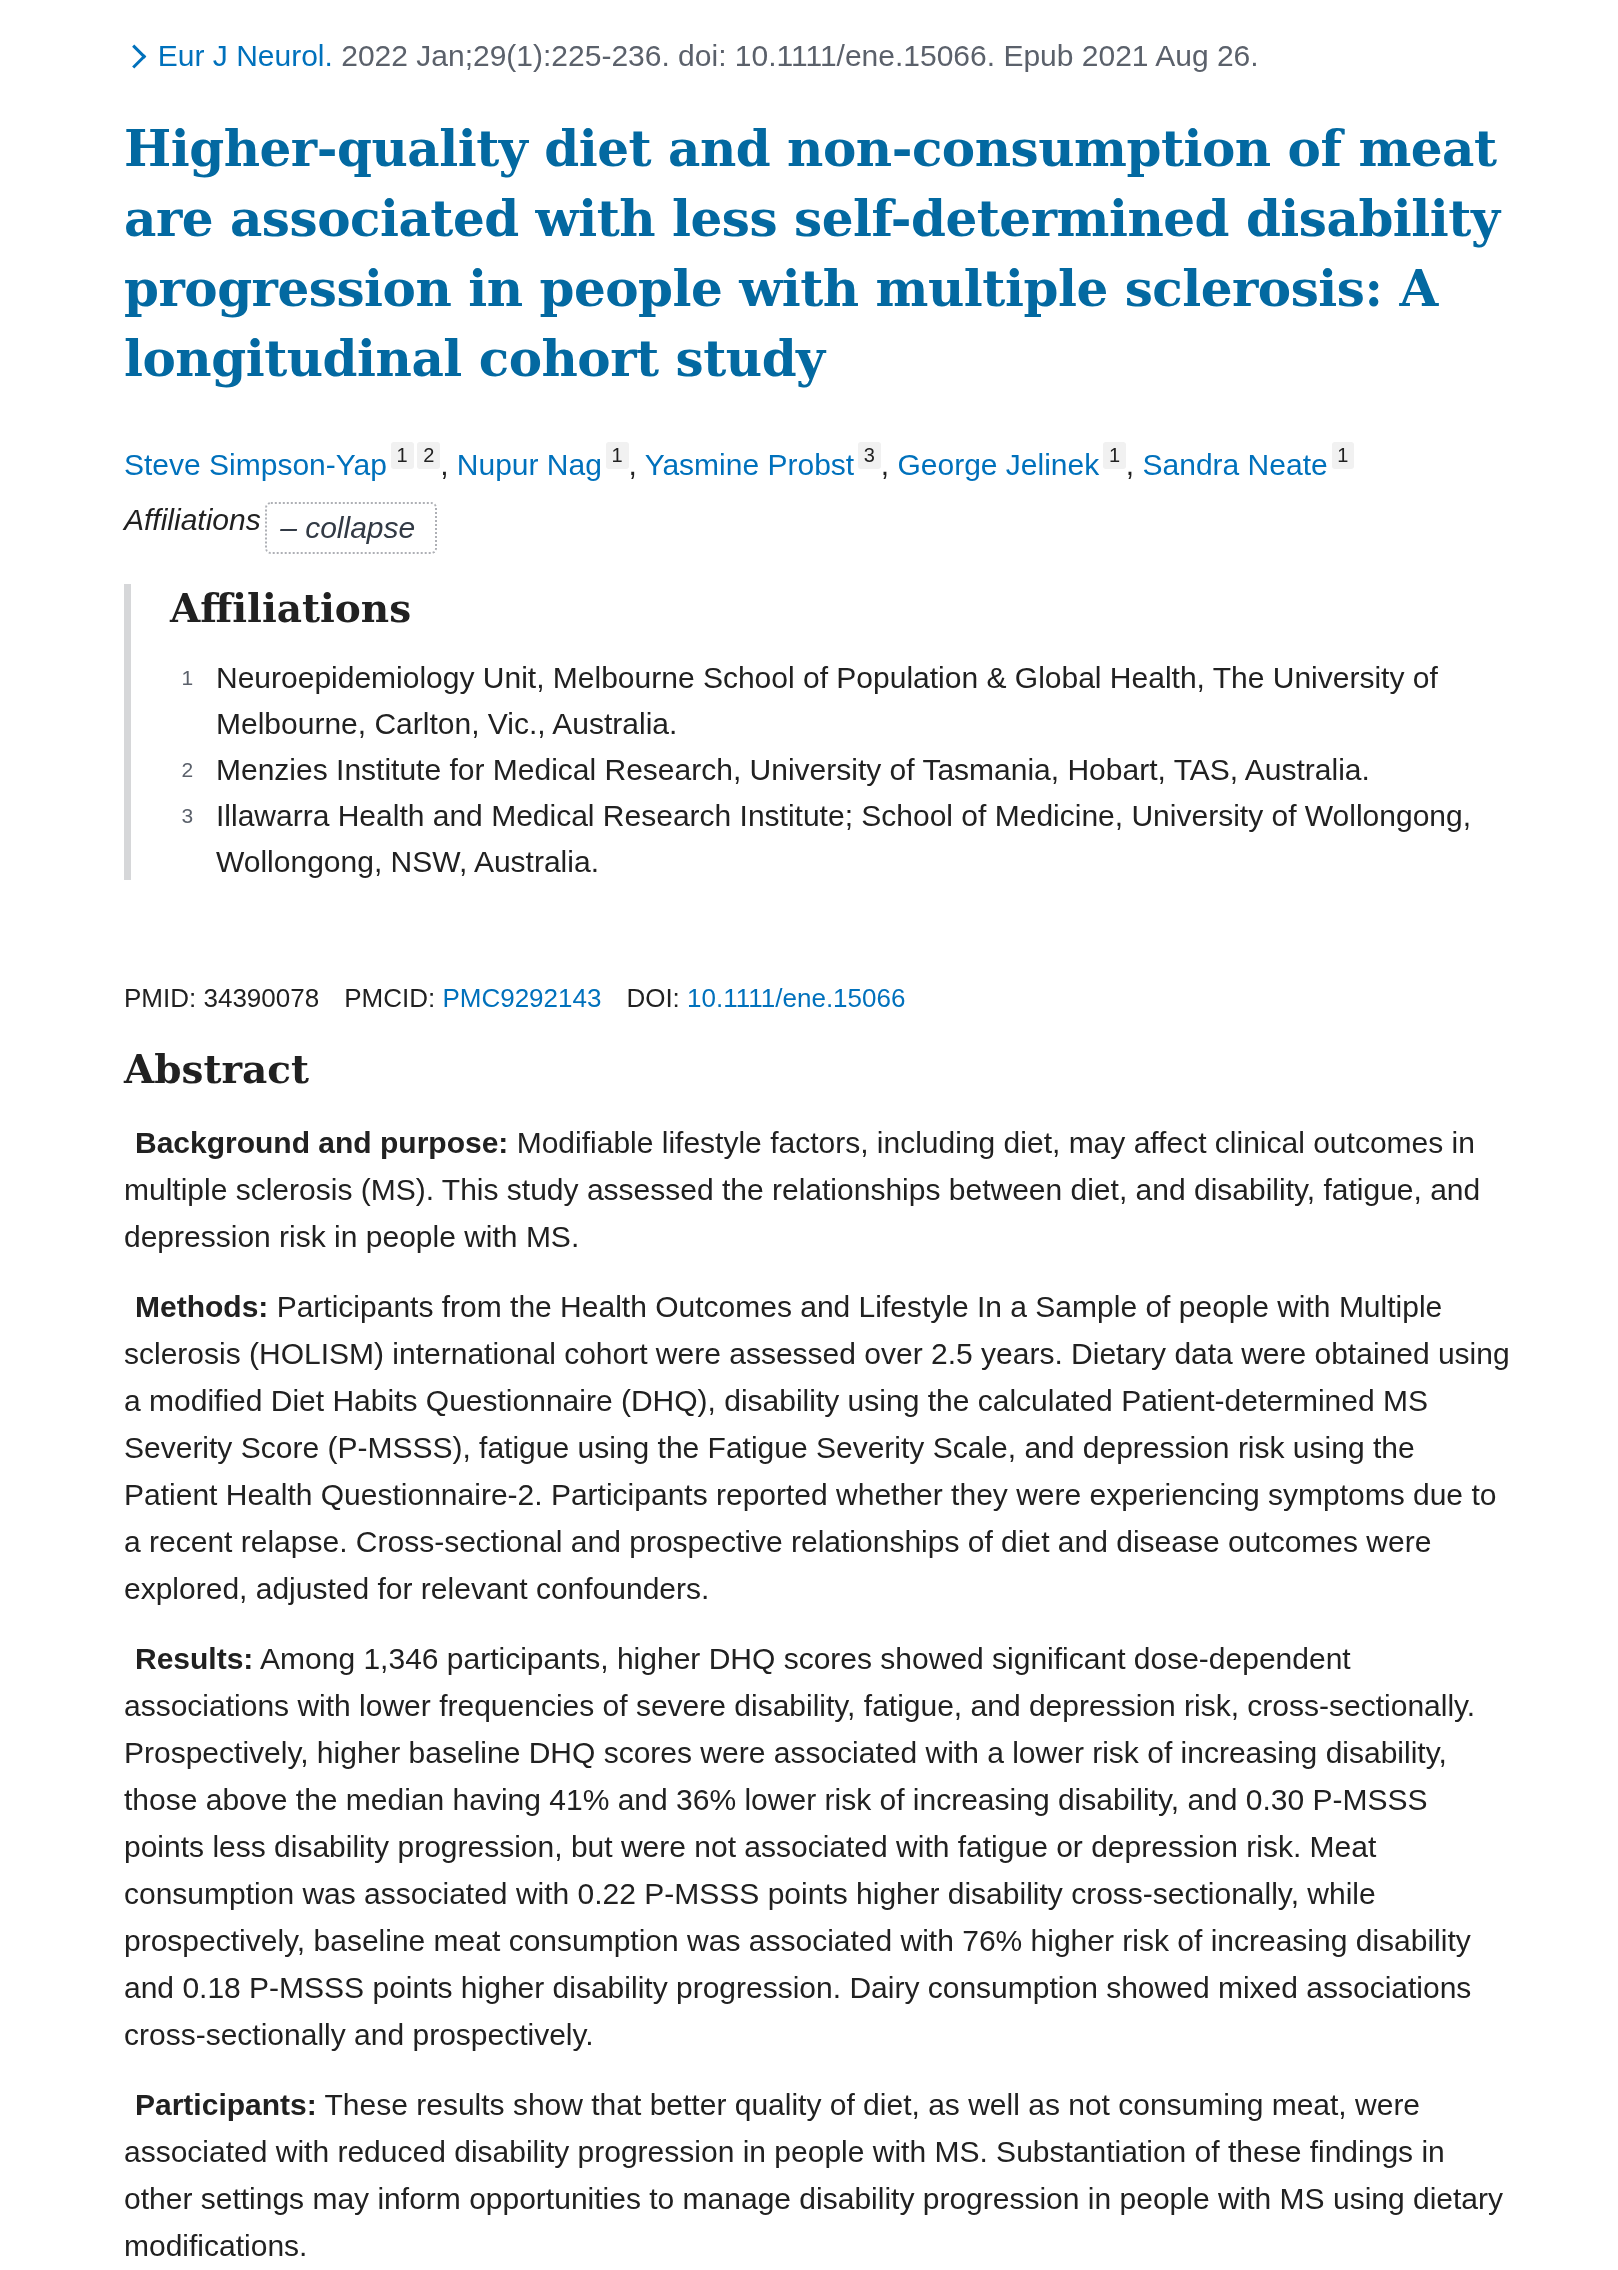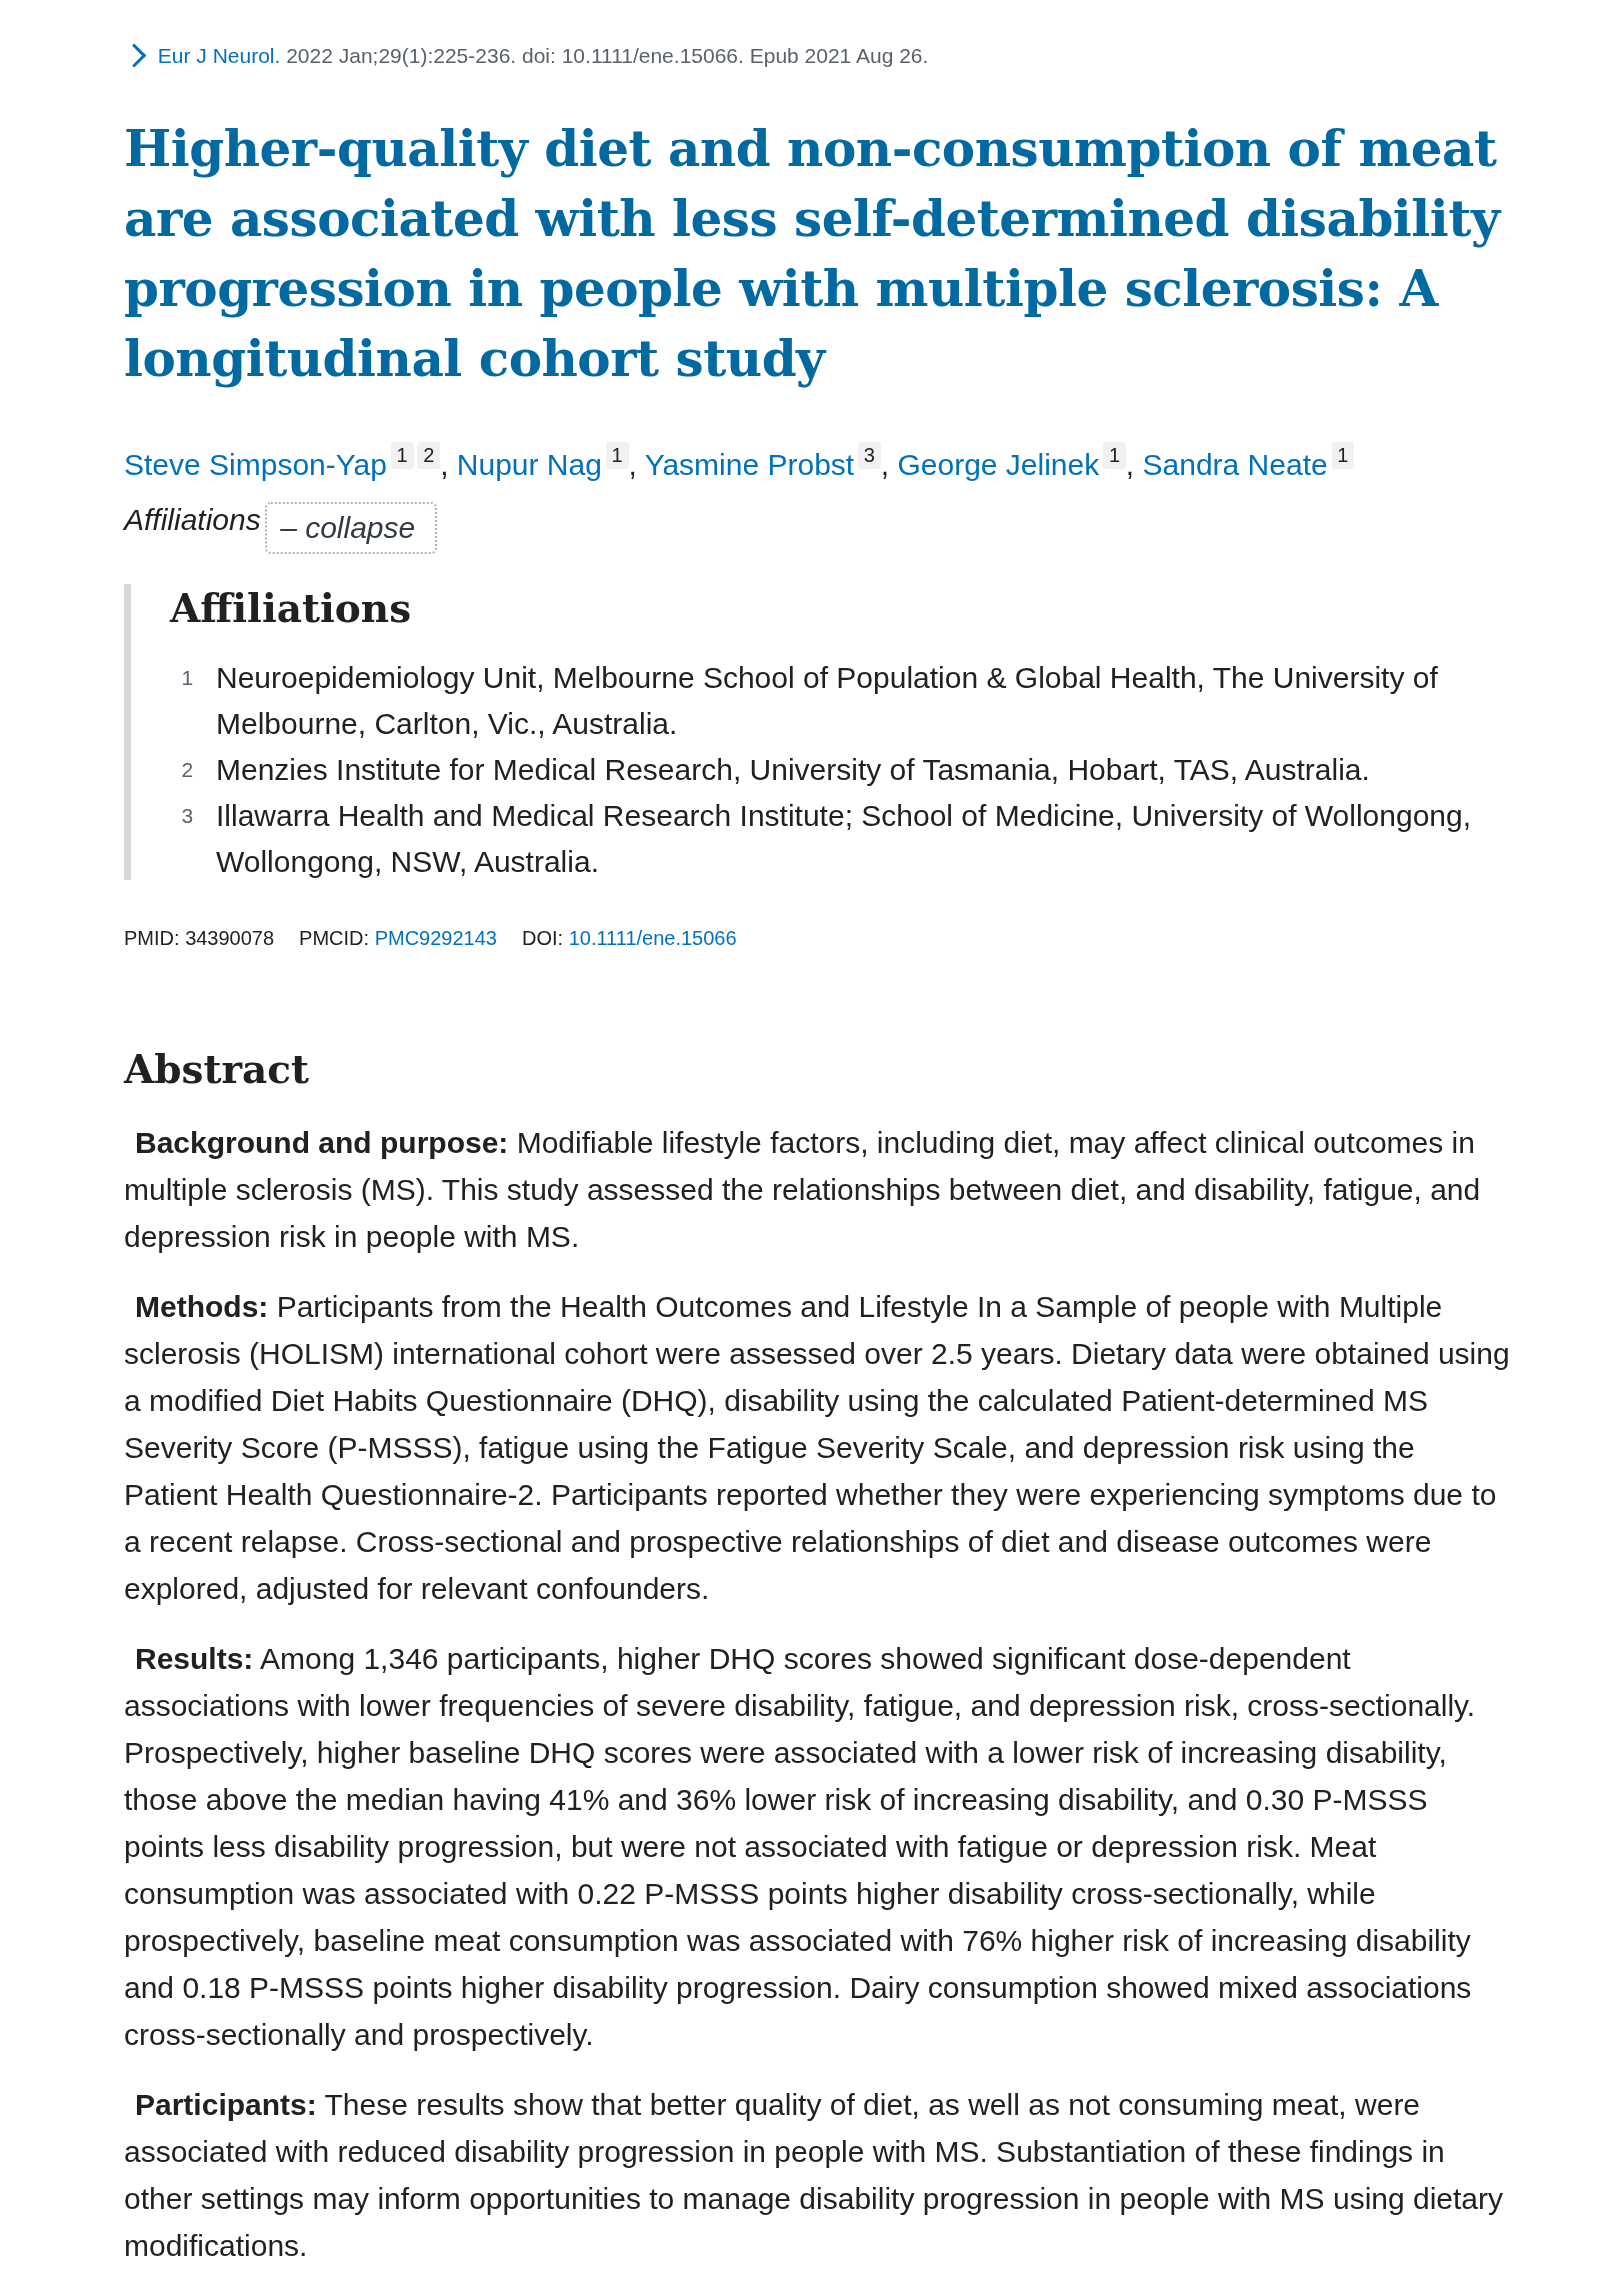--- a/index.html
+++ b/index.html
@@ -5,21 +5,21 @@
   html, body { margin: 0; padding: 0; background: #ffffff; }
   body {
     width: 1618px; height: 2271px; overflow: hidden;
     font-family: "Liberation Sans", "DejaVu Sans", sans-serif;
     color: #212121;
   }
   .page { position: relative; padding: 0 124px 0 124px; }
   a, .link { color: #0071bc; text-decoration: none; }
   .citation {
     position: absolute; left: 124px; top: 35px;
-    font-size: 21px; line-height: 42px; color: #5b616b; white-space: nowrap;
+    font-size: 30px; line-height: 42px; color: #5b616b; white-space: nowrap;
   }
   .citation .chev {
     display: inline-block; width: 13.5px; height: 13.5px;
     border-right: 3.4px solid #0071bc; border-top: 3.4px solid #0071bc;
     transform: rotate(45deg); margin: 0 15.4px 3.9px 1.9px; vertical-align: middle;
   }
   .title {
     position: absolute; left: 124px; top: 114px; width: 1390px;
     margin: 0;
     font-family: "DejaVu Serif", "Liberation Serif", serif;
@@ -52,22 +52,22 @@
   .aff-block h3 {
     position: absolute; left: 39px; top: 0px; margin: 0;
     font-family: "DejaVu Serif", "Liberation Serif", serif;
     font-weight: bold; font-size: 39px; line-height: 48px; color: #212121;
   }
   .aff-list { position: absolute; left: 39px; top: 71px; width: 1352px; margin: 0; padding: 0; list-style: none; }
   .aff-list li { display: flex; font-size: 30px; line-height: 46px; }
   .aff-list .num { width: 46px; flex: none; font-size: 21px; color: #5b616b; padding-left: 11.6px; box-sizing: border-box; }
   .aff-list .txt { flex: 1; }
   .ids {
-    position: absolute; left: 124px; top: 917px;
-    font-size: 20px; line-height: 42px; white-space: nowrap;
+    position: absolute; left: 124px; top: 977px;
+    font-size: 26px; line-height: 42px; white-space: nowrap;
   }
   .ids .gap { display: inline-block; width: 25px; }
   .abstract-h {
     position: absolute; left: 124px; top: 1043px; margin: 0;
     font-family: "DejaVu Serif", "Liberation Serif", serif;
     font-weight: bold; font-size: 39px; line-height: 52px; color: #212121; text-align: center;
   }
   .abstract {
     position: absolute; left: 124px; top: 1119px; width: 1390px;
     font-size: 30px; line-height: 47px; color: #212121;

